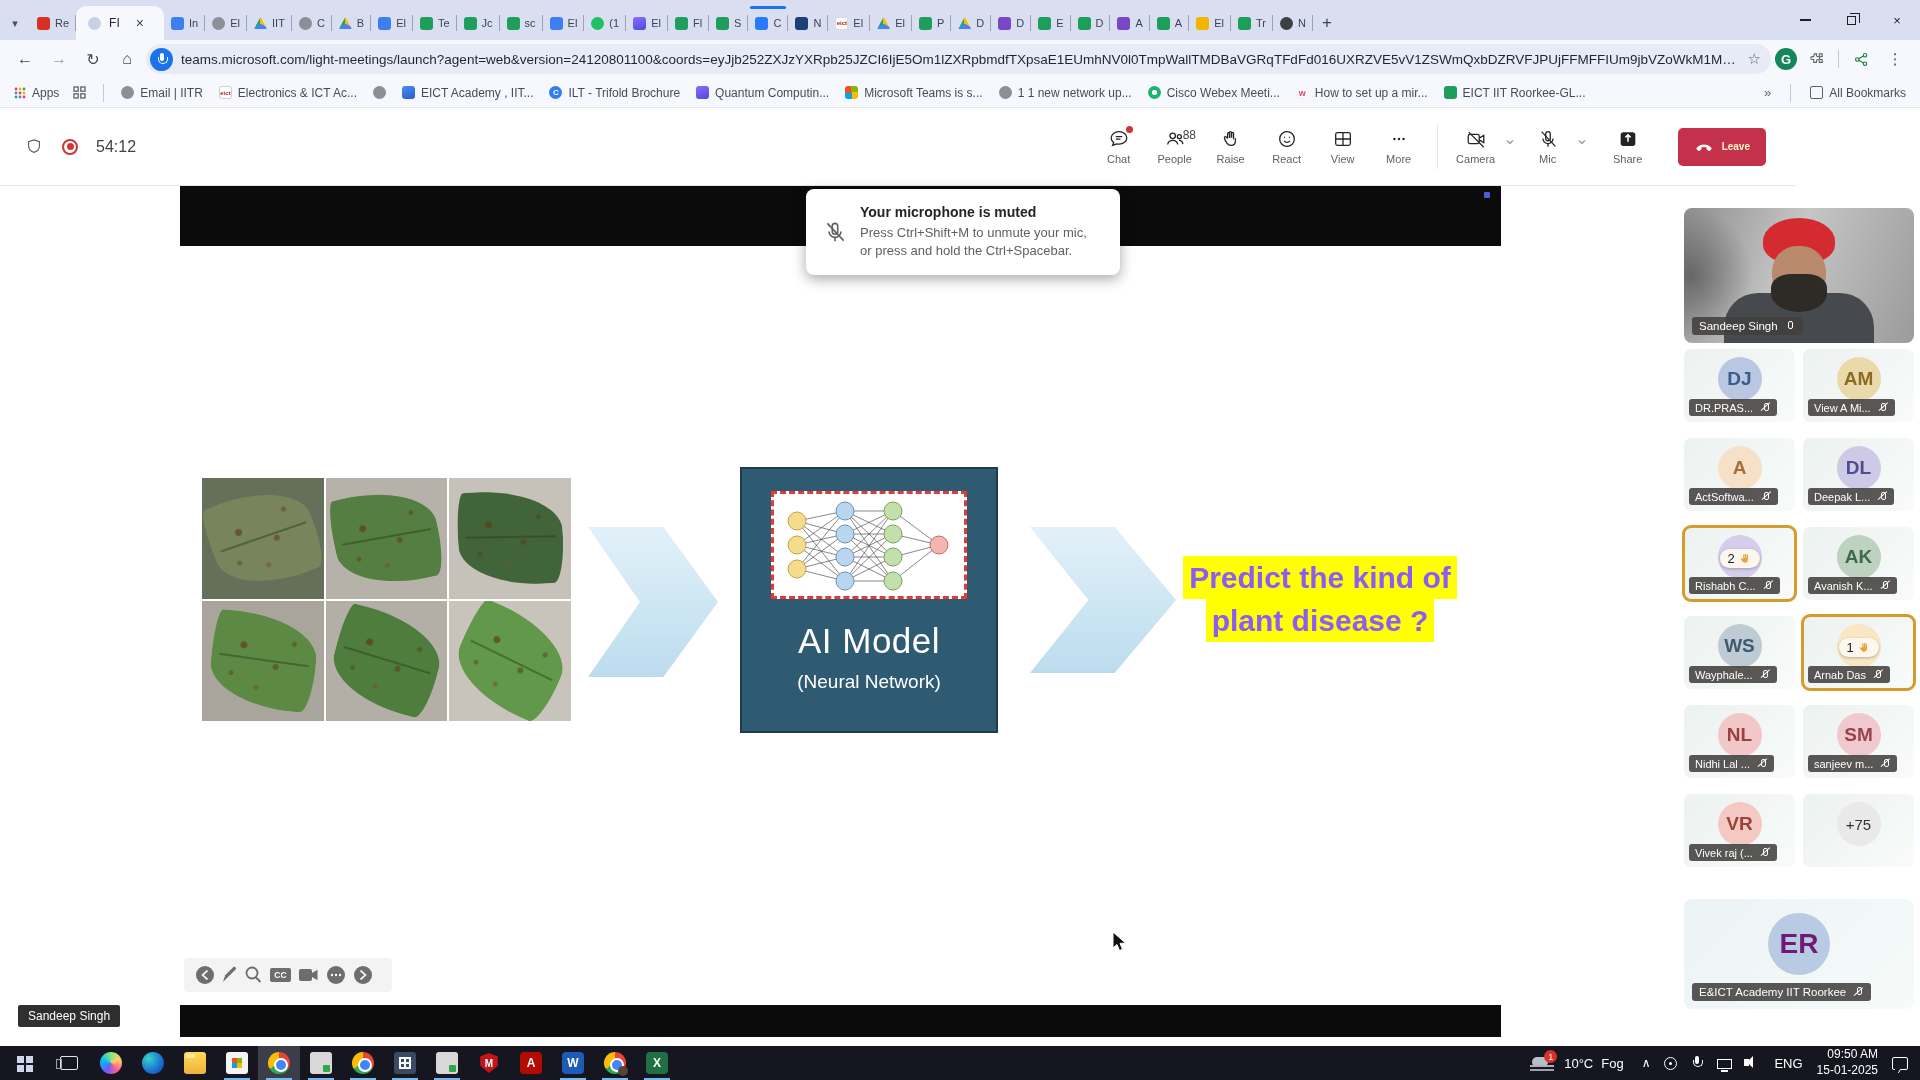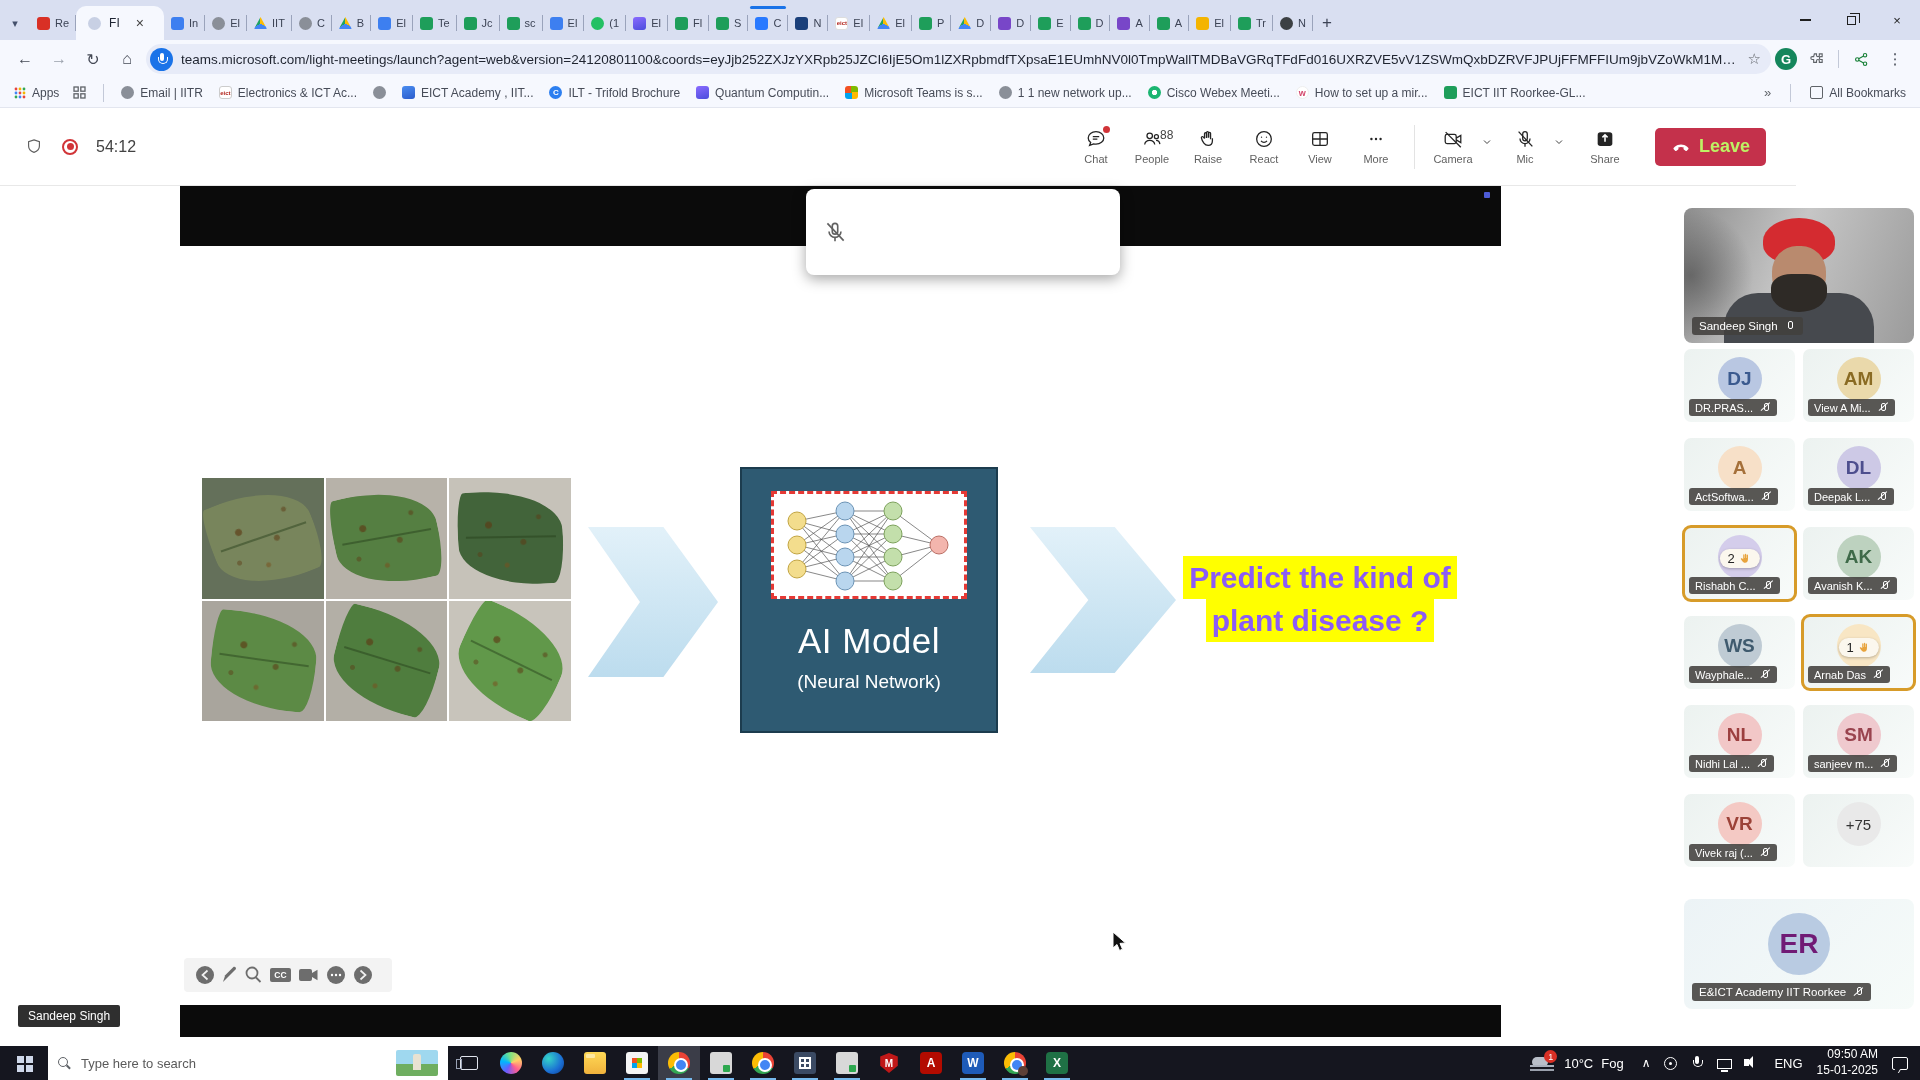--- a/index.html
+++ b/index.html
@@ -73,21 +73,21 @@
   .tbar-right{margin-left:auto;display:flex;align-items:center;padding-right:30px}
   .tbtn{width:56px;display:flex;flex-direction:column;align-items:center;gap:3px;position:relative;padding:4px 0}
   .tbtn .lbl{font-size:11px;color:#616161}
   .tbtn .cnt{position:absolute;top:4px;left:36px;font-size:12px;color:#424242}
   .tbtn .reddot{position:absolute;top:2px;left:35px;width:7px;height:7px;border-radius:50%;background:#d13438}
   .tdiv{width:1px;height:44px;background:#e3e3e3;margin:0 10px}
   .tgroup{display:flex;align-items:flex-start}
   .chevbtn{width:16px;margin-top:10px;color:#424242}
   .sharebtn{margin:0 8px}
   .leave{height:38px;background:#c4314b;border-radius:5px;display:flex;align-items:center;gap:8px;padding:0 16px;margin-left:14px}
-  .leave .lv{color:#bef264;font-size:18px;font-weight:700}
+  .leave .lv{color:#fef9c3;font-size:10px;font-weight:700}
   
   .workspace{position:absolute;left:0;top:186px;width:1920px;height:860px;background:#fff}
   .stage{position:absolute;left:180px;top:0;width:1321px;height:851px;background:#0b0b0b}
   .slide{position:absolute;left:0;top:60px;width:1321px;height:759px;background:#fff}
   .bluedot{position:absolute;left:1304px;top:6px;width:6px;height:6px;background:#4d5bd6;border-radius:1px}
   .slide-title{position:absolute;left:0;top:46px;width:100%;text-align:center;font-size:45px;font-weight:600;color:#161616;letter-spacing:.3px}
   .leafgrid{position:absolute;left:22px;top:232px;width:369px;height:243px;display:grid;grid-template-columns:repeat(3,1fr);grid-template-rows:repeat(2,1fr);gap:2px}
   .leafcell{position:relative;overflow:hidden}
   .leaf{position:absolute;inset:10% 7%;border-radius:8% 85% 12% 85%/55% 45% 55% 45%;transform:rotate(-16deg);
     background-image:radial-gradient(circle at 30% 35%,rgba(92,58,20,.65) 0 3px,transparent 4px),
@@ -683,20 +683,27 @@
     </div>
   </div>
 
   <div class="toast">
     <svg width="26" height="26" viewBox="0 0 24 24" fill="none" stroke="#616161" stroke-width="1.5">
         <rect x="9.5" y="4" width="5" height="10" rx="2.5"></rect>
         <path d="M6.5 11.5a5.5 5.5 0 0011 0"></path>
         <path d="M12 17v3.5"></path>
         <path d="M5 4l15 16"></path>
       </svg>
+    <div>
+      <div class="toast-tt">Your microphone is muted</div>
+      <div class="toast-ln">
+        <span>Press Ctrl+Shift+M to unmute your mic,</span><br>
+        <span>or press and hold the Ctrl+Spacebar.</span>
+      </div>
+    </div>
   </div>
 
   <div class="sidebar">
     <div class="vtile">
       <div class="vt-blur"></div>
       <div class="vt-body"></div>
       <div class="vt-turban"></div>
       <div class="vt-face"></div>
       <div class="vt-beard"></div>
       <div class="namechip">
@@ -832,25 +839,20 @@
 
   <svg class="cursor" viewBox="0 0 15 22">
     <path d="M1 1l0 16 4-3.5 2.5 6 3-1.3-2.5-5.8 5.5-.4z" fill="#111" stroke="#fff" stroke-width="1"></path>
   </svg>
 </div>
 
 <div class="taskbar">
   <div class="tb-start">
       <span class="winlogo"></span>
     </div>
-  <div class="tb-search">
-    <span class="mag"></span>
-    <span class="ph">Type here to search</span>
-    <span class="srch-img"></span>
-  </div>
   <div class="tb-app">
       <span class="ico taskview"></span>
     </div>
   <div class="tb-apps" id="tb-apps">
       <div class="tb-app">
         <span class="ico copilot"></span>
       </div>
       <div class="tb-app">
         <span class="ico edge"></span>
       </div>

